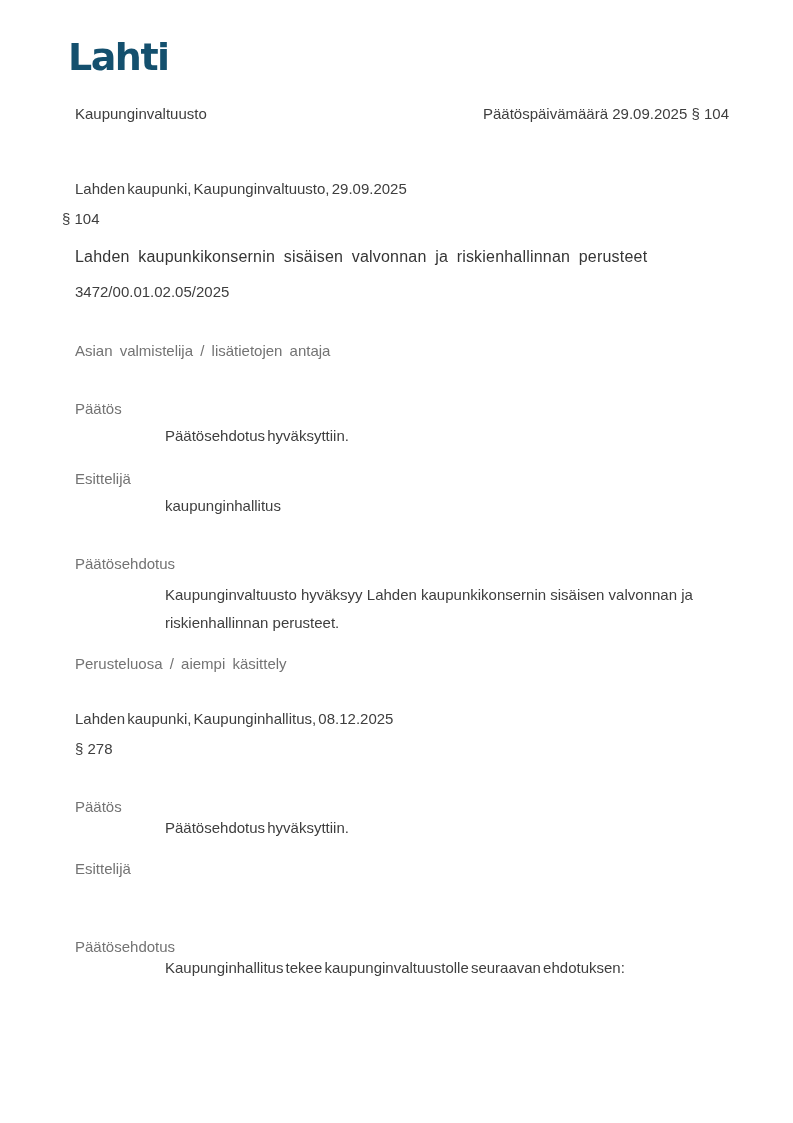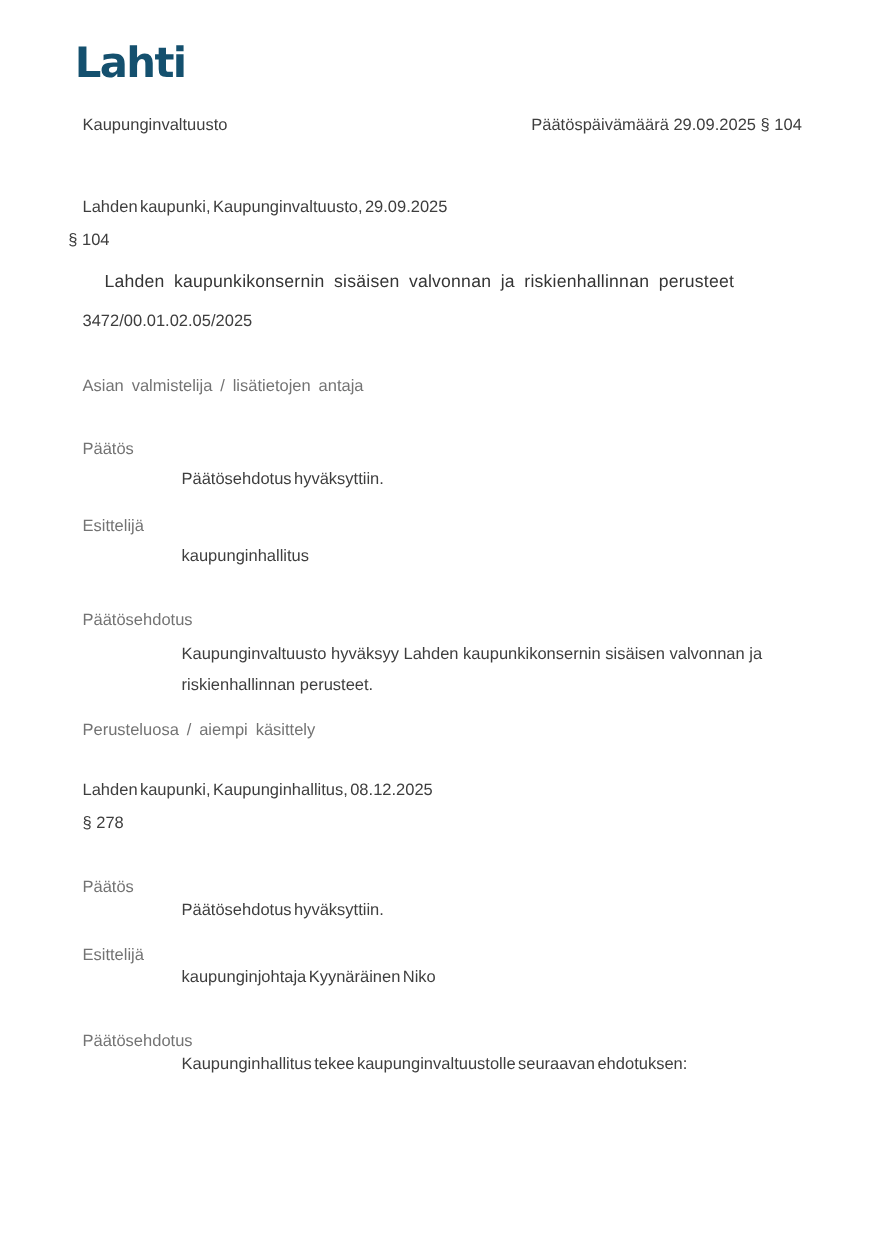--- a/index.html
+++ b/index.html
@@ -46,21 +46,21 @@
 
 <div class="page">
 
   <div class="abs logo">Lahti</div>
 
   <div class="abs txt" style="left:75px; top:104px;">Kaupunginvaltuusto</div>
   <div class="abs txt right-align" style="right:64px; top:104px;">Päätöspäivämäärä 29.09.2025 § 104</div>
 
   <div class="abs txt tight" style="left:75px; top:179px;">Lahden kaupunki, Kaupunginvaltuusto, 29.09.2025</div>
   <div class="abs txt" style="left:62px; top:209px;">§ 104</div>
-  <div class="abs txt title" style="left:75px; top:247px;margin-left:20px;">Lahden kaupunkikonsernin sisäisen valvonnan ja riskienhallinnan perusteet</div>
+  <div class="abs txt title" style="left:75px; top:247px;">Lahden kaupunkikonsernin sisäisen valvonnan ja riskienhallinnan perusteet</div>
   <div class="abs txt" style="left:75px; top:282px;">3472/00.01.02.05/2025</div>
 
   <div class="abs txt label wide" style="left:75px; top:341px;">Asian valmistelija / lisätietojen antaja</div>
 
   <div class="abs txt label" style="left:75px; top:399px;">Päätös</div>
   <div class="abs txt tight" style="left:165px; top:426px;">Päätösehdotus hyväksyttiin.</div>
 
   <div class="abs txt label" style="left:75px; top:469px;">Esittelijä</div>
   <div class="abs txt" style="left:165px; top:496px;text-align:right;">kaupunginhallitus</div>
 
@@ -69,18 +69,17 @@
 
   <div class="abs txt label wide" style="left:75px; top:654px;text-align:center;">Perusteluosa / aiempi käsittely</div>
 
   <div class="abs txt tight" style="left:75px; top:709px;">Lahden kaupunki, Kaupunginhallitus, 08.12.2025</div>
   <div class="abs txt" style="left:75px; top:739px;">§ 278</div>
 
   <div class="abs txt label" style="left:75px; top:797px;">Päätös</div>
   <div class="abs txt tight" style="left:165px; top:818px;">Päätösehdotus hyväksyttiin.</div>
 
   <div class="abs txt label" style="left:75px; top:859px;">Esittelijä</div>
-  <div class="abs txt tight" style="left:165px; top:879px;">kaupunginjohtaja Kyynäräinen Niko</div>
 
   <div class="abs txt label" style="left:75px; top:937px;">Päätösehdotus</div>
   <div class="abs txt tight" style="left:165px; top:958px;">Kaupunginhallitus tekee kaupunginvaltuustolle seuraavan ehdotuksen:</div>
 
 </div>
 
 </body></html>

